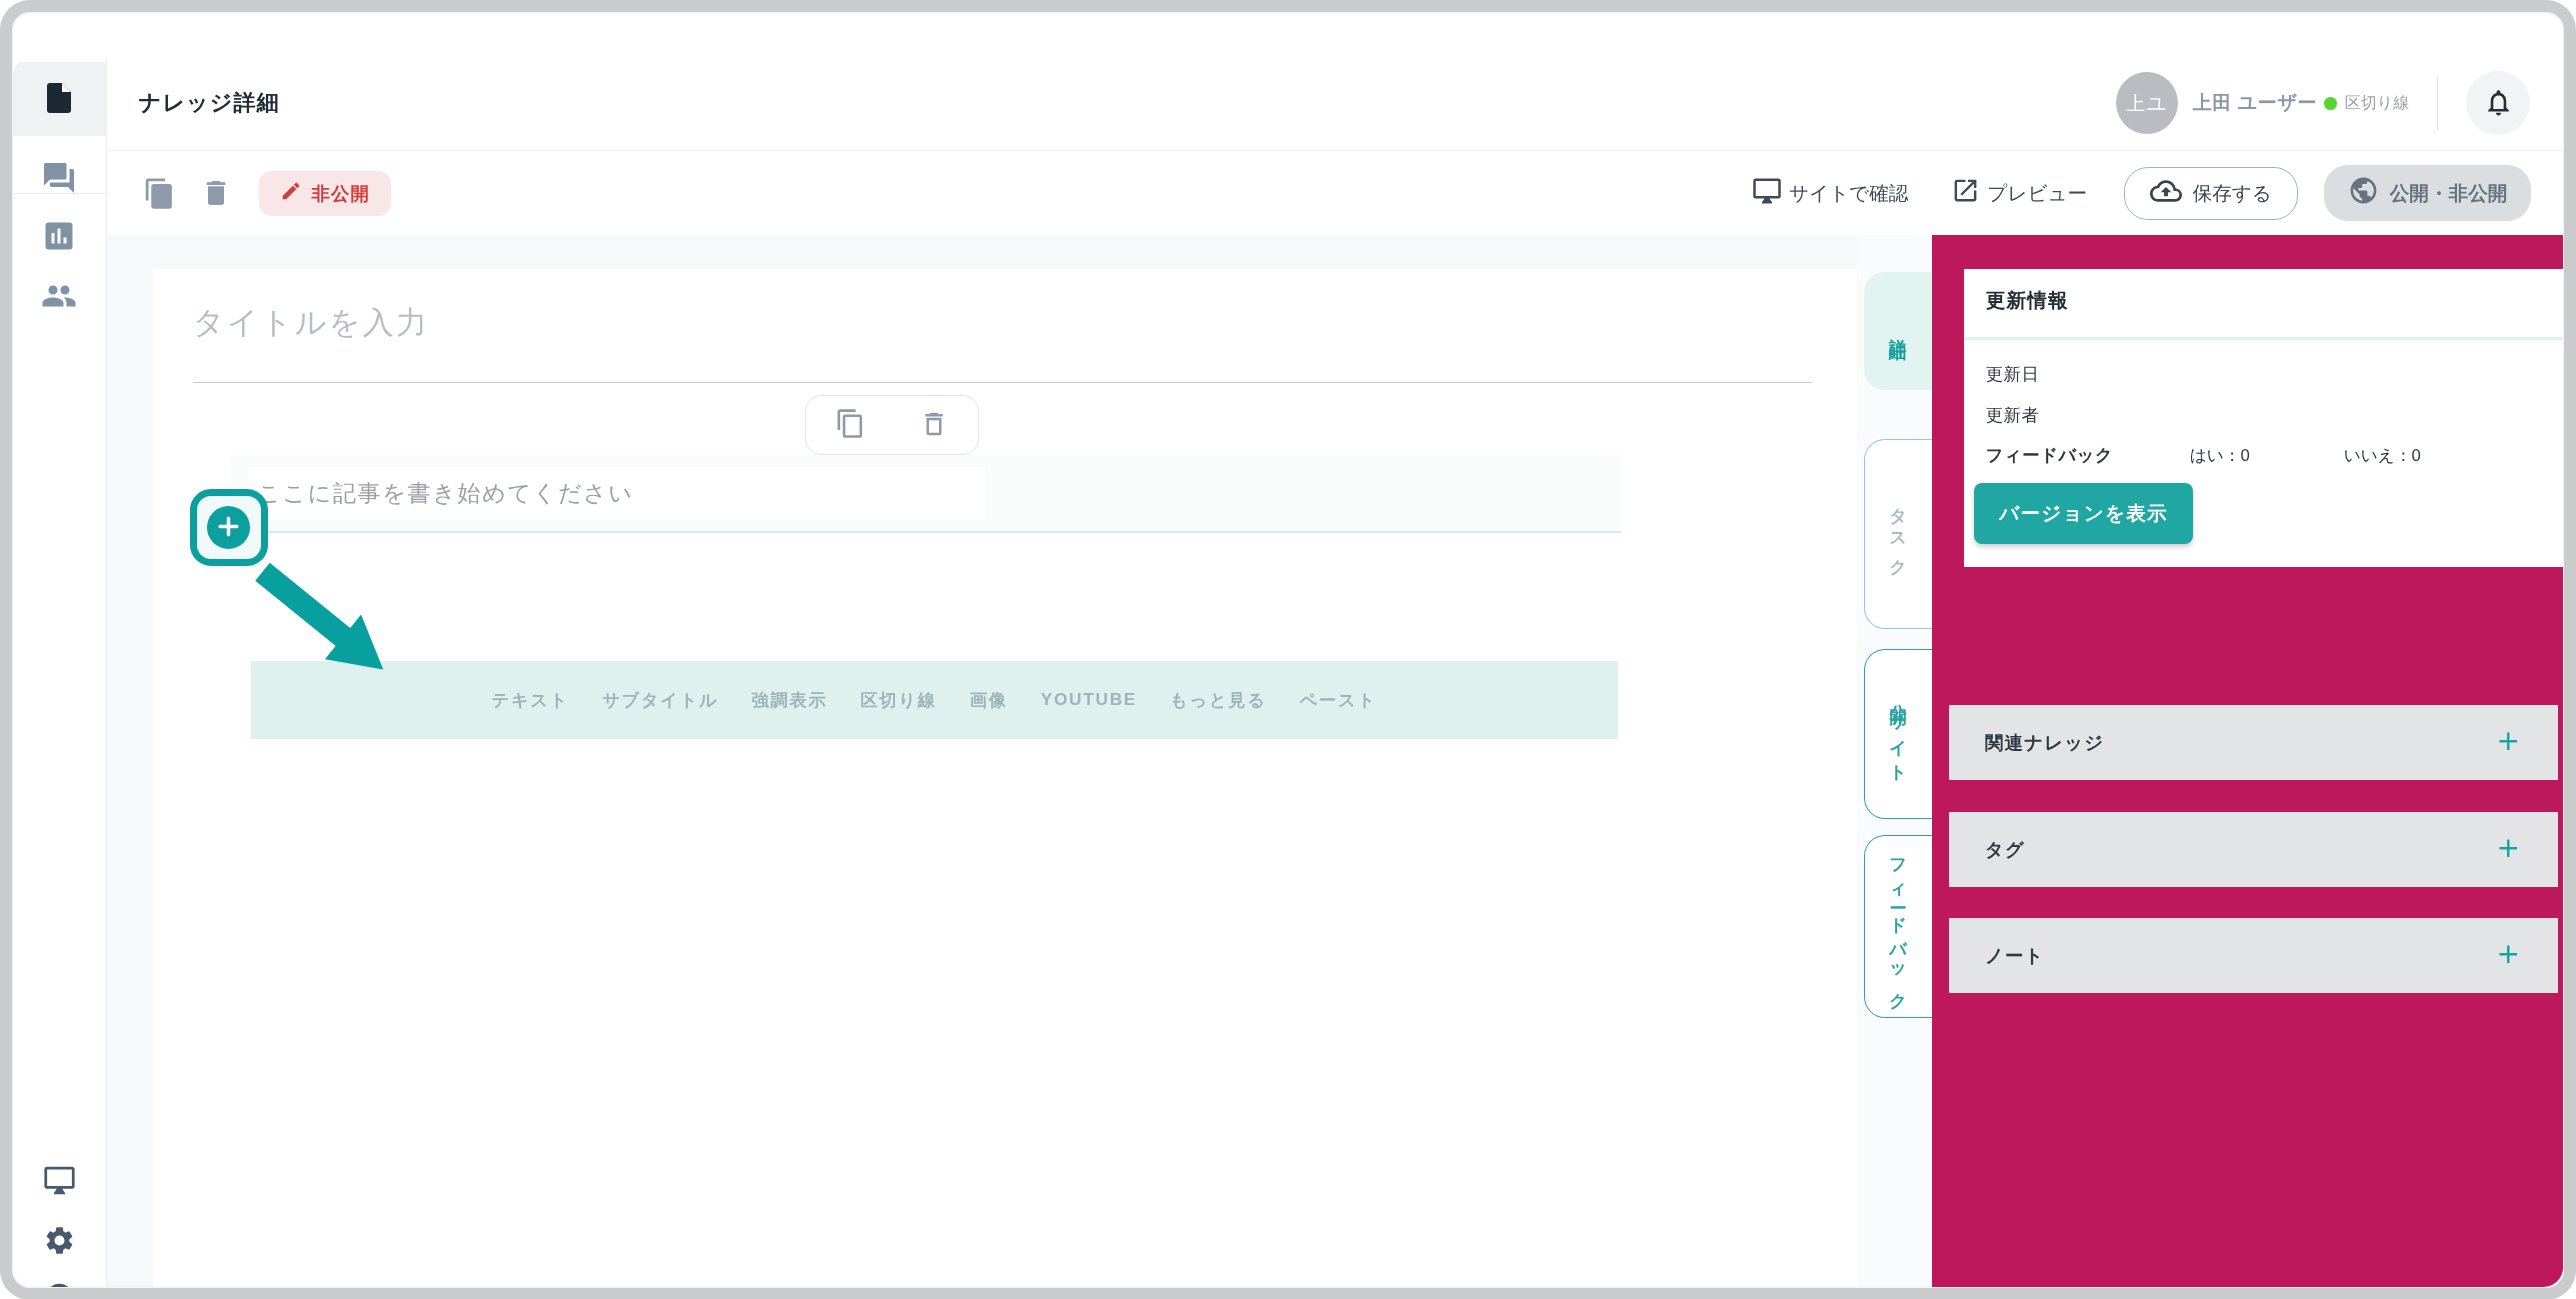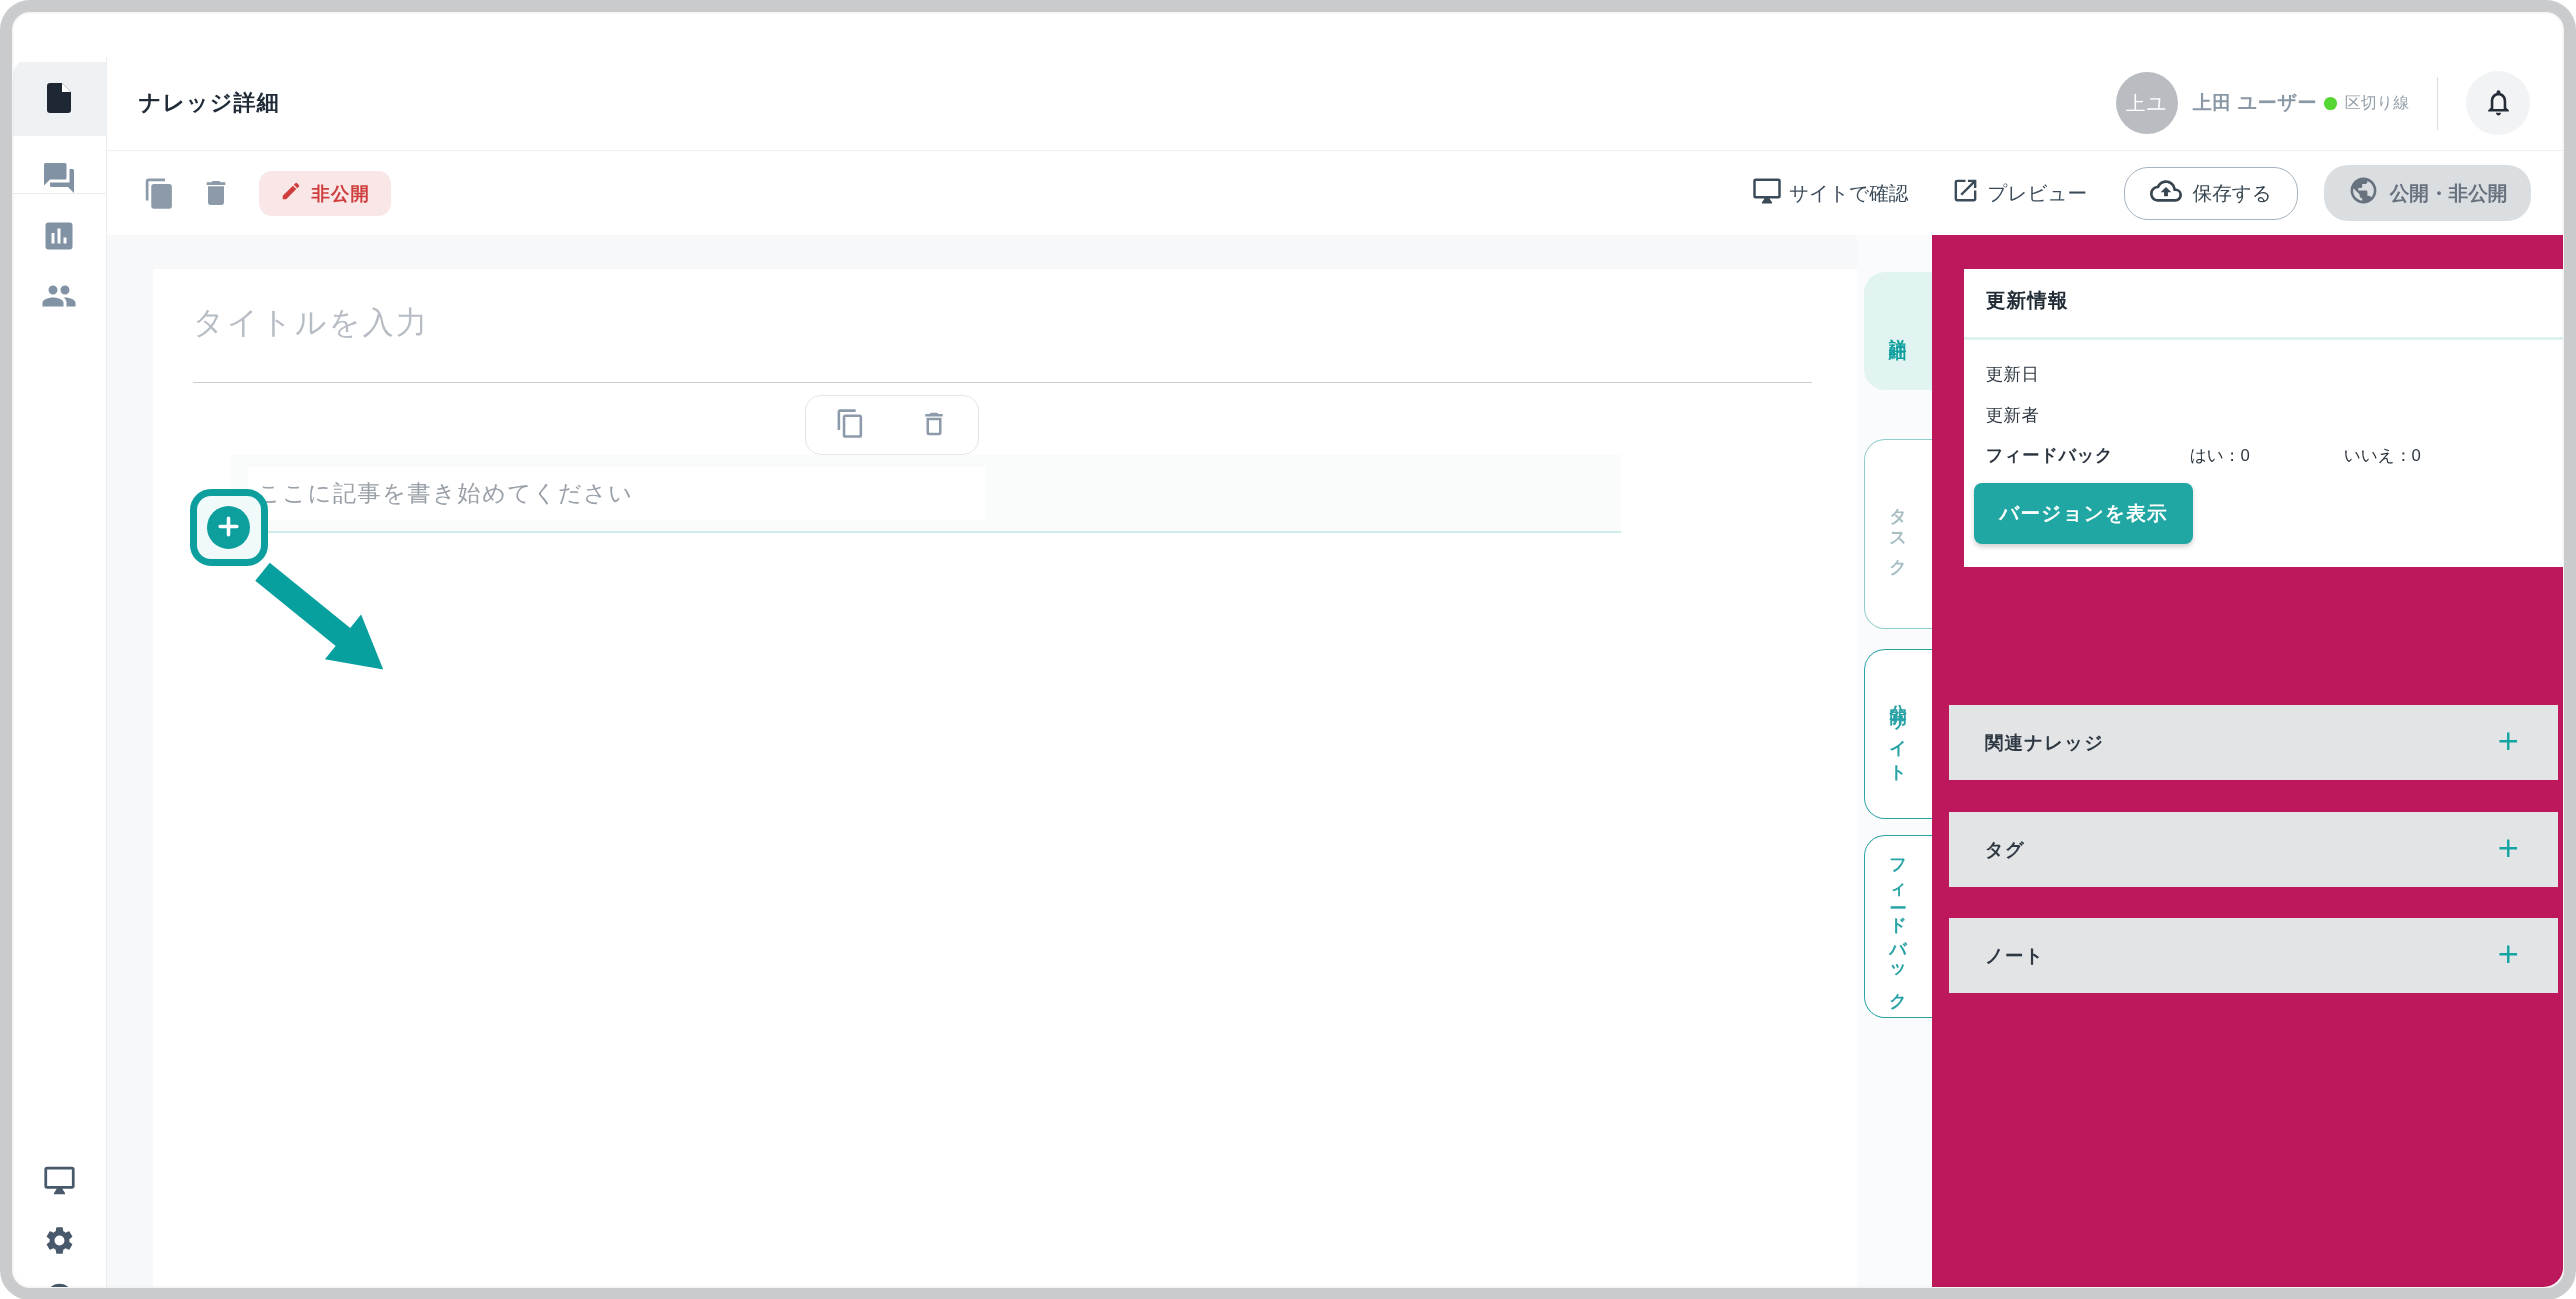--- a/index.html
+++ b/index.html
@@ -275,20 +275,30 @@
               </svg>
           </span>
         </div>
       </div>
 
       <svg class="anno-arrow" width="161" height="127" viewBox="0 0 280 220">
         <line x1="20" y1="20" x2="168" y2="140" stroke="#089f9f" stroke-width="40"></line>
         <polygon points="230,190 128.5,172.3 191.5,94.5" fill="#089f9f"></polygon>
       </svg>
 
+      <div class="menu-band">
+        <span class="menu-item">テキスト</span>
+        <span class="menu-item">サブタイトル</span>
+        <span class="menu-item">強調表示</span>
+        <span class="menu-item">区切り線</span>
+        <span class="menu-item">画像</span>
+        <span class="menu-item">YOUTUBE</span>
+        <span class="menu-item">もっと見る</span>
+        <span class="menu-item">ペースト</span>
+      </div>
     </div>
 
     <div class="tabstrip">
       <div class="vtab vtab-detail">詳細</div>
       <div class="vtab vtab-task">タスク</div>
       <div class="vtab vtab-site">公開サイト</div>
       <div class="vtab vtab-feedback">フィードバック</div>
     </div>
 
     <div class="panel">

